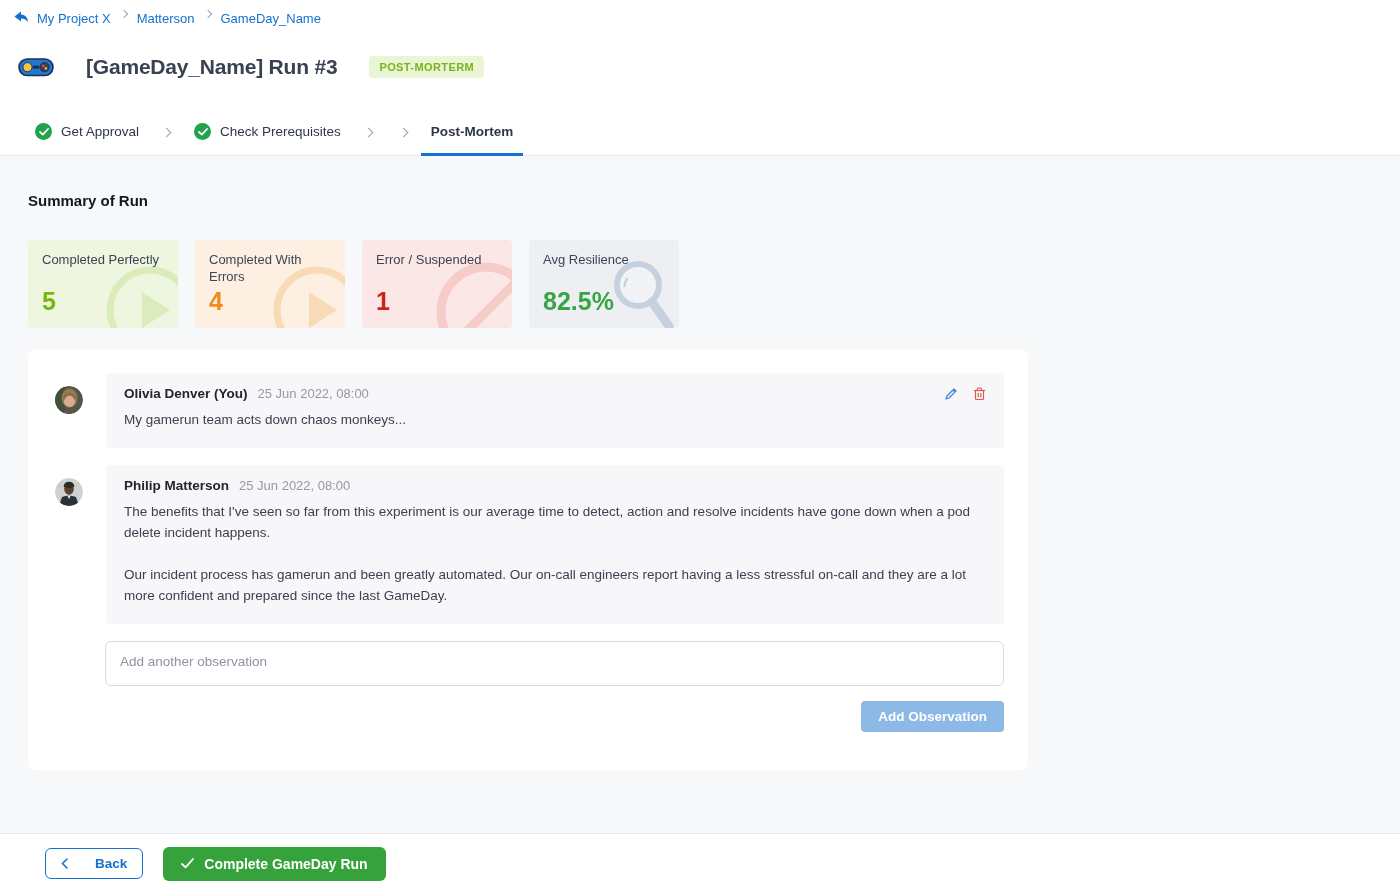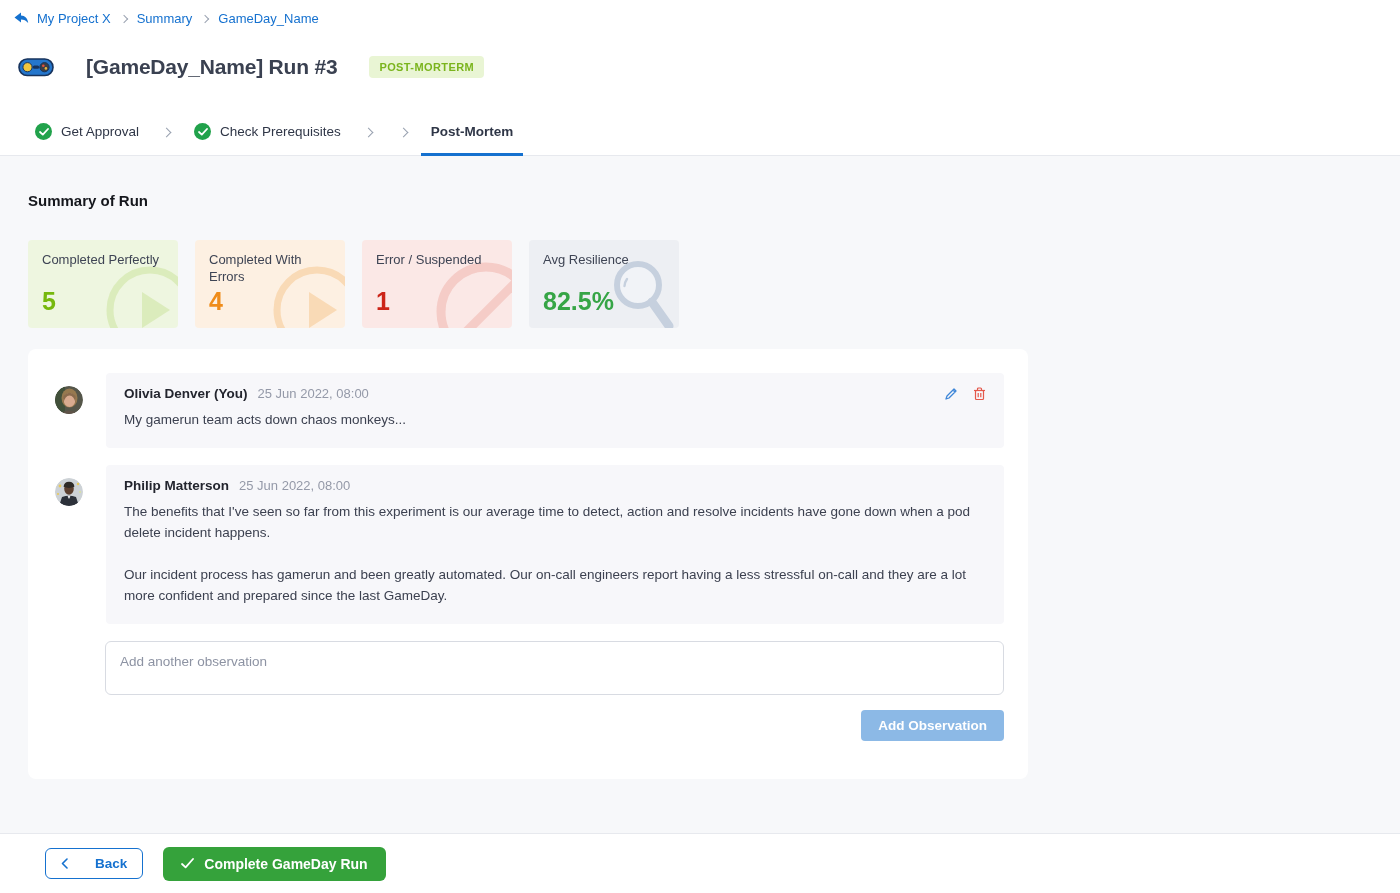--- a/index.html
+++ b/index.html
@@ -8,21 +8,21 @@
     width: 1400px; height: 893px;
     font-family: "Liberation Sans", sans-serif;
     background: #f7f8fa;
     display: flex; flex-direction: column;
     overflow: hidden;
     color: #2f3647;
   }
 
   
   .header { background: #fff; padding: 11px 0 0 14px; flex-shrink: 0; }
-  .breadcrumb { display: flex; align-items: center; gap: 8px; font-size: 13px; }
+  .breadcrumb { display: flex; align-items: flex-start; gap: 8px; font-size: 13px; }
   .breadcrumb .crumb { color: var(--accent-blue); text-decoration: none; cursor: pointer; }
   .crumb-sep { width: 6px; height: 6px; border-top: 1.5px solid #9aa2b1; border-right: 1.5px solid #9aa2b1; transform: rotate(45deg); margin: 0 2px; }
   .title-row { display: flex; align-items: center; gap: 32px; padding: 15px 0 17px 4px; }
   .gamepad-icon { display: inline-flex; }
   .page-title { font-size: 21px; font-weight: bold; color: #3a4151; letter-spacing: -0.2px; }
   .badge {
     background: #e9f5d4; color: var(--badge-green);
     font-size: 11px; font-weight: bold; letter-spacing: 0.4px;
     padding: 5px 10px; border-radius: 4px;
   }
@@ -76,21 +76,21 @@
   .author { font-size: 13.5px; font-weight: bold; color: #23252e; }
   .timestamp { font-size: 13px; color: #9499a8; margin-left: 10px; }
   .actions { margin-left: auto; display: flex; gap: 15px; align-items: center; }
   .icon-btn { background: none; border: none; padding: 0; cursor: pointer; display: flex; }
   .comment-body { font-size: 13.5px; color: #3c4150; line-height: 1.55; margin-top: 9px; }
   .comment-body p { margin: 0; }
   .comment-body p + p { margin-top: 21px; }
 
   .input-row { margin-left: 50px; margin-top: 15px; }
   .obs-textarea {
-    width: 100%; height: 54px; resize: none;
+    width: 100%; height: 45px; resize: none;
     border: 1px solid #d8dbe2; border-radius: 6px;
     padding: 12px 14px; font-family: inherit; font-size: 13.5px; color: #3c4150;
     background: #fff; outline: none;
   }
   .obs-textarea::placeholder { color: #8d93a3; }
   .add-row { display: flex; justify-content: flex-end; margin-left: 50px; margin-top: 11px; }
   .add-btn {
     background: var(--button-blue-disabled); color: #fff;
     font-family: inherit; font-weight: bold; font-size: 13.5px;
     border: none; border-radius: 4px; padding: 8px 17px; cursor: pointer;
@@ -117,21 +117,21 @@
 
 <div class="header">
   <nav class="breadcrumb">
     <span class="gamepad-icon">
       <svg width="15" height="13" viewBox="0 0 15 13">
           <path d="M7 0.5 L0.5 5.5 L7 10.5 V7.4 C10 7.4 12 8.4 14.2 11 C13.6 6 11 3.9 7 3.6 Z" fill="#1571cf"></path>
         </svg>
     </span>
     <a class="crumb">My Project X</a>
     <span class="crumb-sep"></span>
-    <a class="crumb">Summary</a>
+    <a class="crumb">Matterson</a>
     <span class="crumb-sep"></span>
     <a class="crumb">GameDay_Name</a>
   </nav>
   <div class="title-row">
     <span class="gamepad-icon">
       <svg width="36" height="24" viewBox="0 0 36 24">
         <rect x="1" y="4" width="34" height="16.5" rx="8.2" fill="#2476cc" stroke="#17335c" stroke-width="1.6"></rect>
         <circle cx="9.5" cy="12.2" r="4.6" fill="#f2c63e" stroke="#17335c" stroke-width="1"></circle>
         <rect x="14.8" y="10.6" width="6.4" height="3.2" rx="1.6" fill="#17335c"></rect>
         <circle cx="26.5" cy="12.2" r="4.6" fill="#3b3f46" stroke="#17335c" stroke-width="1"></circle>

